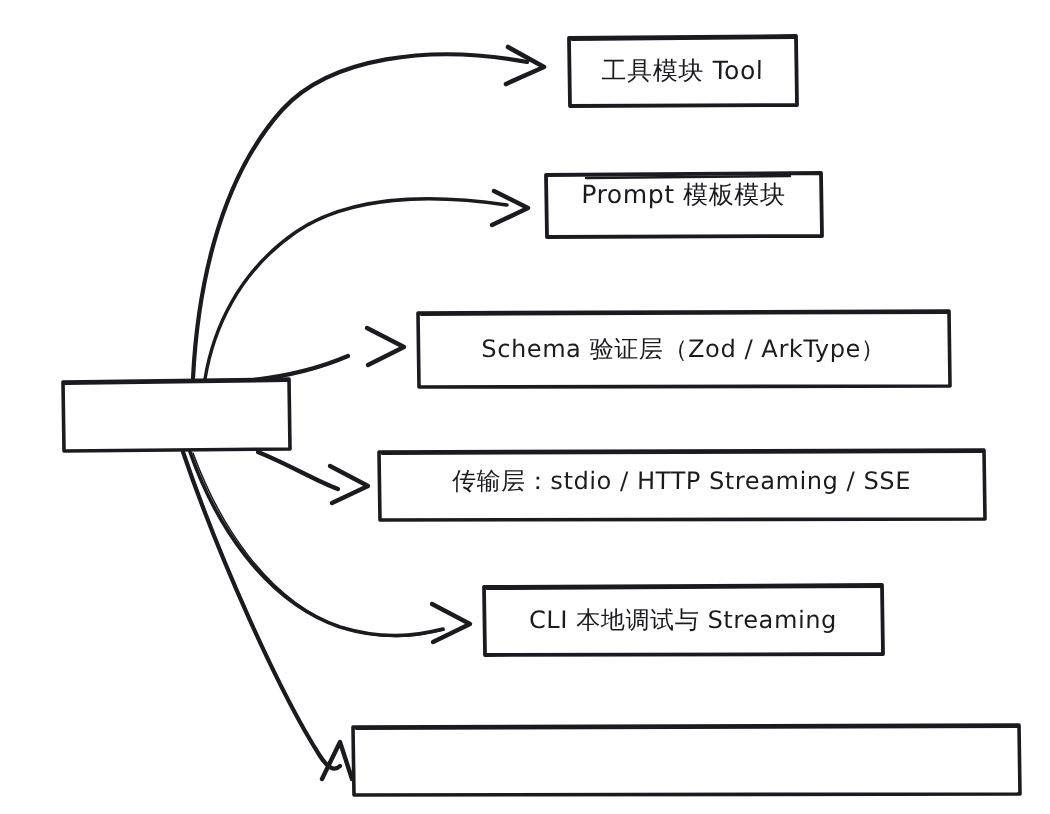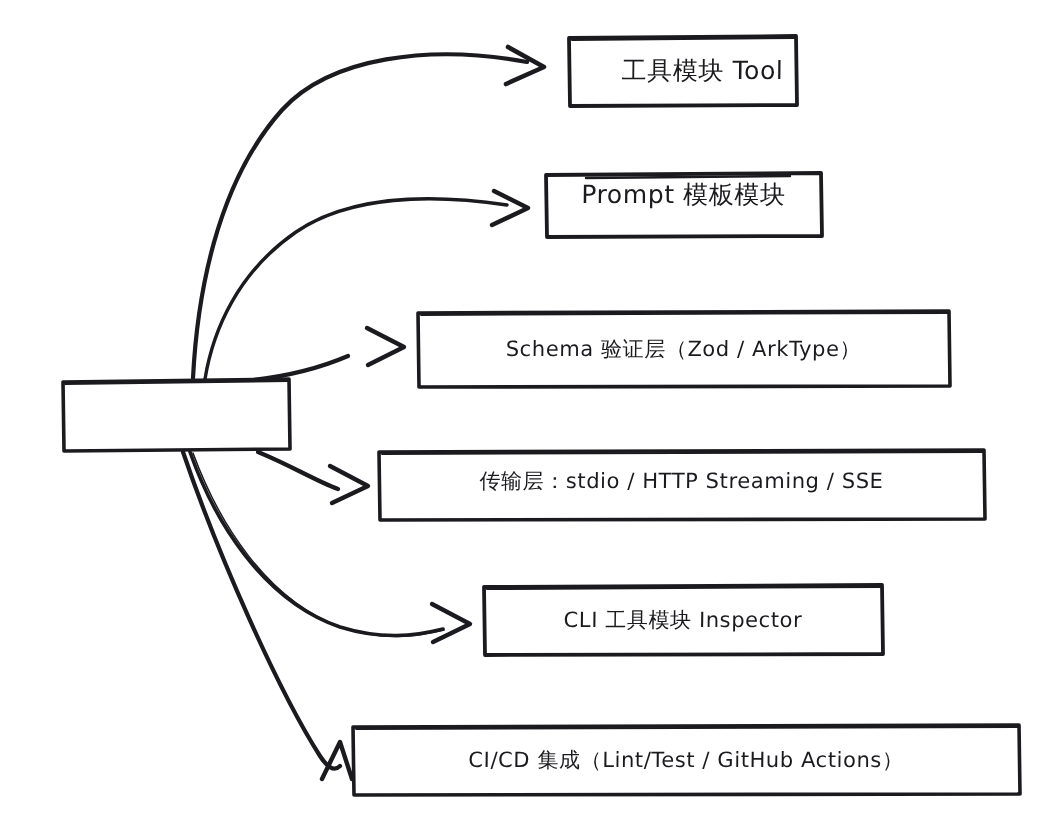--- a/index.html
+++ b/index.html
@@ -35,21 +35,21 @@
     font-family: "DejaVu Sans", "Liberation Sans", sans-serif;
     font-size: 25px;
     font-weight: 400;
     letter-spacing: 0.6px;
     line-height: 1.25;
     white-space: nowrap;
     pointer-events: none;
     transform: skewX(-0.6deg);
   }
   .node-label.small {
-    font-size: 21px;
+    font-size: 24px;
   }
 </style>
 </head>
 <body>
 
 <div id="canvas-root" style="--bg: #ffffff;">
 
   <svg class="diagram-layer" viewBox="0 0 1050 814" xmlns="http://www.w3.org/2000/svg">
 
     <g fill="none" stroke="#1b1b1f" stroke-linecap="round" stroke-linejoin="round">
@@ -119,25 +119,24 @@
       </g>
 
       <g>
         <path d="M353,727 L1019,725 L1020,794 L354,795 Z" stroke-width="3.6"></path>
         <path d="M356,729 L1018,727" stroke-width="1.8" fill="none"></path>
       </g>
     </g>
   </svg>
 
 
-  <div class="node-label" style="left:588px; top:36px; width:229px; height:70px;border-radius:23px;">工具模块 Tool</div>
+  <div class="node-label" style="left:568px; top:36px; width:229px; height:70px;border-radius:23px;">工具模块 Tool</div>
 
   <div class="node-label" style="left:545px; top:173px; width:277px; height:44px;">Prompt 模板模块</div>
 
   <div class="node-label small" style="left:417px; top:311px; width:533px; height:76px;">Schema 验证层（Zod / ArkType）</div>
 
   <div class="node-label small" style="left:378px; top:450px; width:607px; height:62px;">传输层：stdio / HTTP Streaming / SSE</div>
 
-  <div class="node-label small" style="left:483px; top:585px; width:400px; height:70px;">CLI 工具模块 Inspector</div>
+  <div class="node-label small" style="left:483px; top:585px; width:400px; height:70px;">CLI 本地调试与 Streaming</div>
 
-  <div class="node-label small" style="left:352px; top:725px; width:668px; height:70px;">CI/CD 集成（Lint/Test / GitHub Actions）</div>
 
 </div>
 
 </body></html>

